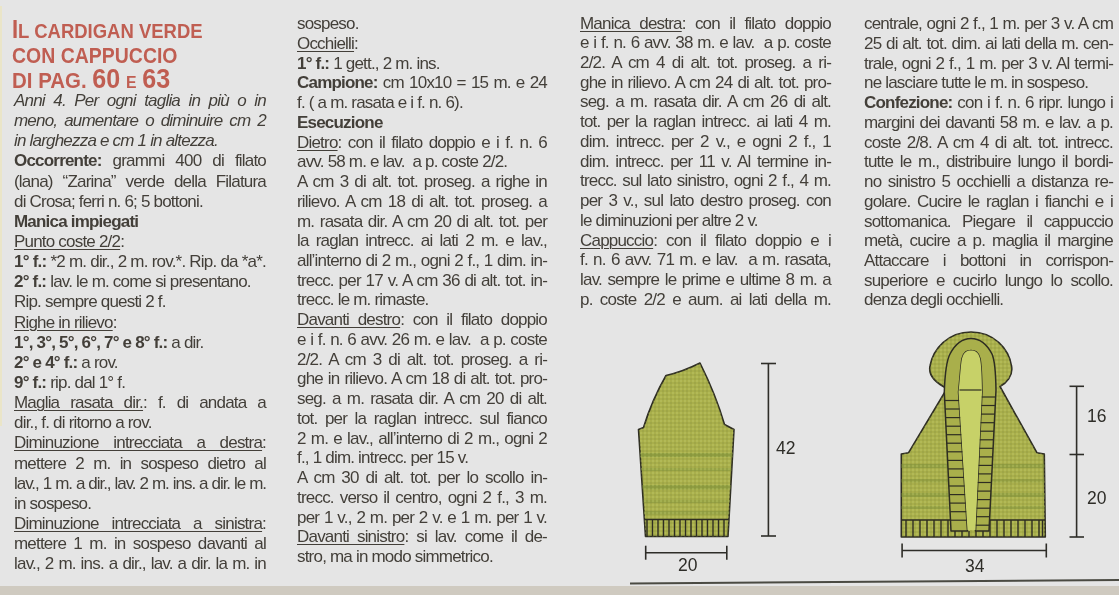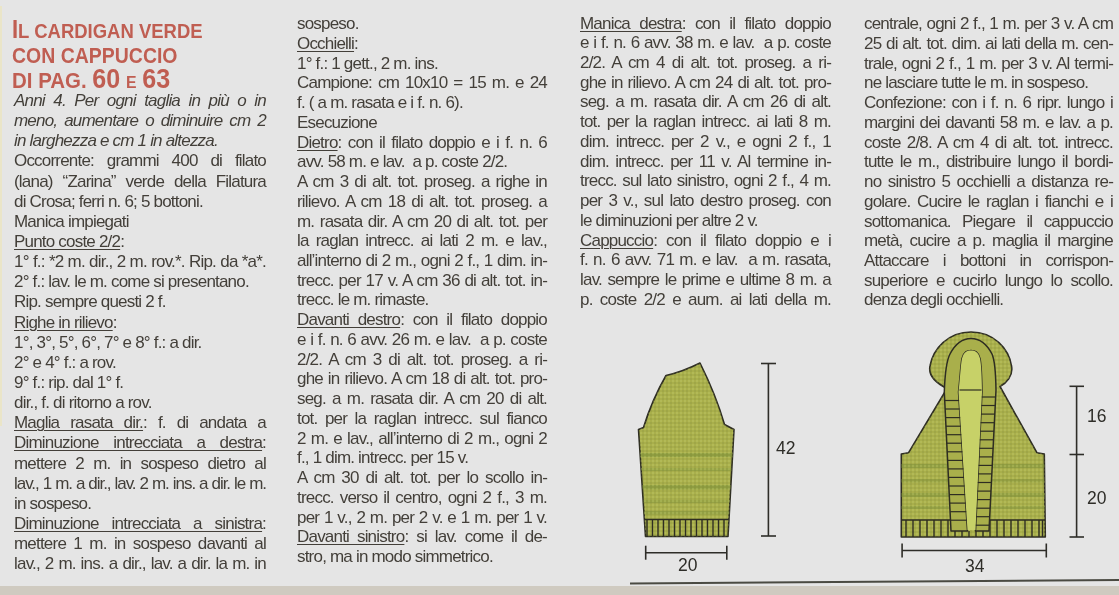--- a/index.html
+++ b/index.html
@@ -3,21 +3,21 @@
 <meta charset="utf-8">
 <style>
   html,body{margin:0;padding:0;}
   #page{position:relative;width:1119px;height:595px;background:#e5e5e5;overflow:hidden;
         font-family:"Liberation Sans", sans-serif;color:#433f39;}
   .col{position:absolute;}
   .ln{height:20.15px;line-height:20.15px;font-size:17px;letter-spacing:-0.8px;white-space:nowrap;}
   .j{text-align:justify;text-align-last:justify;white-space:normal;}
   #c2 .ln,#c3 .ln,#c4 .ln{height:19.74px;line-height:19.74px;}
   .u{text-decoration:underline;text-underline-offset:2px;text-decoration-thickness:1px;margin-top:18px;}
-  .b{font-weight:normal;}
+  .b{font-weight:bold;}
   .i{font-style:italic;}
   #title{position:absolute;left:0;top:0;width:300px;height:100px;color:#c05e52;font-weight:bold;}
   #title div{white-space:nowrap;}
 </style>
 </head>
 <body>
 <div id="page">
 
   <div id="title">
     <div id="t1" style="position:absolute;left:12px;top:18.5px;font-size:21px;line-height:21px;transform:scaleX(0.88);transform-origin:0 0;"><span style="font-size:25px;">I</span>L CARDIGAN VERDE</div>
@@ -34,22 +34,22 @@
     <div class="ln">di Crosa; ferri n. 6; 5 bottoni.</div>
     <div class="ln b">Manica impiegati</div>
     <div class="ln"><span class="u">Punto coste 2/2</span>:</div>
     <div class="ln j"><span class="b">1° f.:</span> *2 m. dir., 2 m. rov.*. Rip. da *a*.</div>
     <div class="ln"><span class="b">2° f.:</span> lav. le m. come si presentano.</div>
     <div class="ln">Rip. sempre questi 2 f.</div>
     <div class="ln"><span class="u">Righe in rilievo</span>:</div>
     <div class="ln"><span class="b">1°, 3°, 5°, 6°, 7° e 8° f.:</span> a dir.</div>
     <div class="ln"><span class="b">2° e 4° f.:</span> a rov.</div>
     <div class="ln"><span class="b">9° f.:</span> rip. dal 1° f.</div>
+    <div class="ln j"><span class="u">Maglia rasata dir.</span>: f. di andata a</div>
     <div class="ln">dir., f. di ritorno a rov.</div>
-    <div class="ln j"><span class="u">Maglia rasata dir.</span>: f. di andata a</div>
     <div class="ln j"><span class="u">Diminuzione intrecciata a destra</span>:</div>
     <div class="ln j">mettere 2 m. in sospeso dietro al</div>
     <div class="ln j" style="letter-spacing:-1.05px;">lav., 1 m. a dir., lav. 2 m. ins. a dir. le m.</div>
     <div class="ln">in sospeso.</div>
     <div class="ln j"><span class="u">Diminuzione intrecciata a sinistra</span>:</div>
     <div class="ln j">mettere 1 m. in sospeso davanti al</div>
     <div class="ln j">lav., 2 m. ins. a dir., lav. a dir. la m. in</div>
   </div>
 
   <div class="col" id="c2" style="left:297px;top:14.2px;width:250px;">
@@ -82,21 +82,21 @@
     <div class="ln j"><span class="u">Davanti sinistro</span>: si lav. come il de-</div>
     <div class="ln">stro, ma in modo simmetrico.</div>
   </div>
 
   <div class="col" id="c3" style="left:580px;top:13.5px;width:251px;">
     <div class="ln j"><span class="u">Manica destra</span>: con il filato doppio</div>
     <div class="ln j">e i f. n. 6 avv. 38 m. e lav.&nbsp; a p. coste</div>
     <div class="ln j">2/2. A cm 4 di alt. tot. proseg. a ri-</div>
     <div class="ln j">ghe in rilievo. A cm 24 di alt. tot. pro-</div>
     <div class="ln j">seg. a m. rasata dir. A cm 26 di alt.</div>
-    <div class="ln j">tot. per la raglan intrecc. ai lati 8 m.</div>
+    <div class="ln j">tot. per la raglan intrecc. ai lati 4 m.</div>
     <div class="ln j">dim. intrecc. per 2 v., e ogni 2 f., 1</div>
     <div class="ln j">dim. intrecc. per 11 v. Al termine in-</div>
     <div class="ln j">trecc. sul lato sinistro, ogni 2 f., 4 m.</div>
     <div class="ln j">per 3 v., sul lato destro proseg. con</div>
     <div class="ln">le diminuzioni per altre 2 v.</div>
     <div class="ln j"><span class="u">Cappuccio</span>: con il filato doppio e i</div>
     <div class="ln j">f. n. 6 avv. 71 m. e lav.&nbsp; a m. rasata,</div>
     <div class="ln j">lav. sempre le prime e ultime 8 m. a</div>
     <div class="ln j">p. coste 2/2 e aum. ai lati della m.</div>
   </div>

